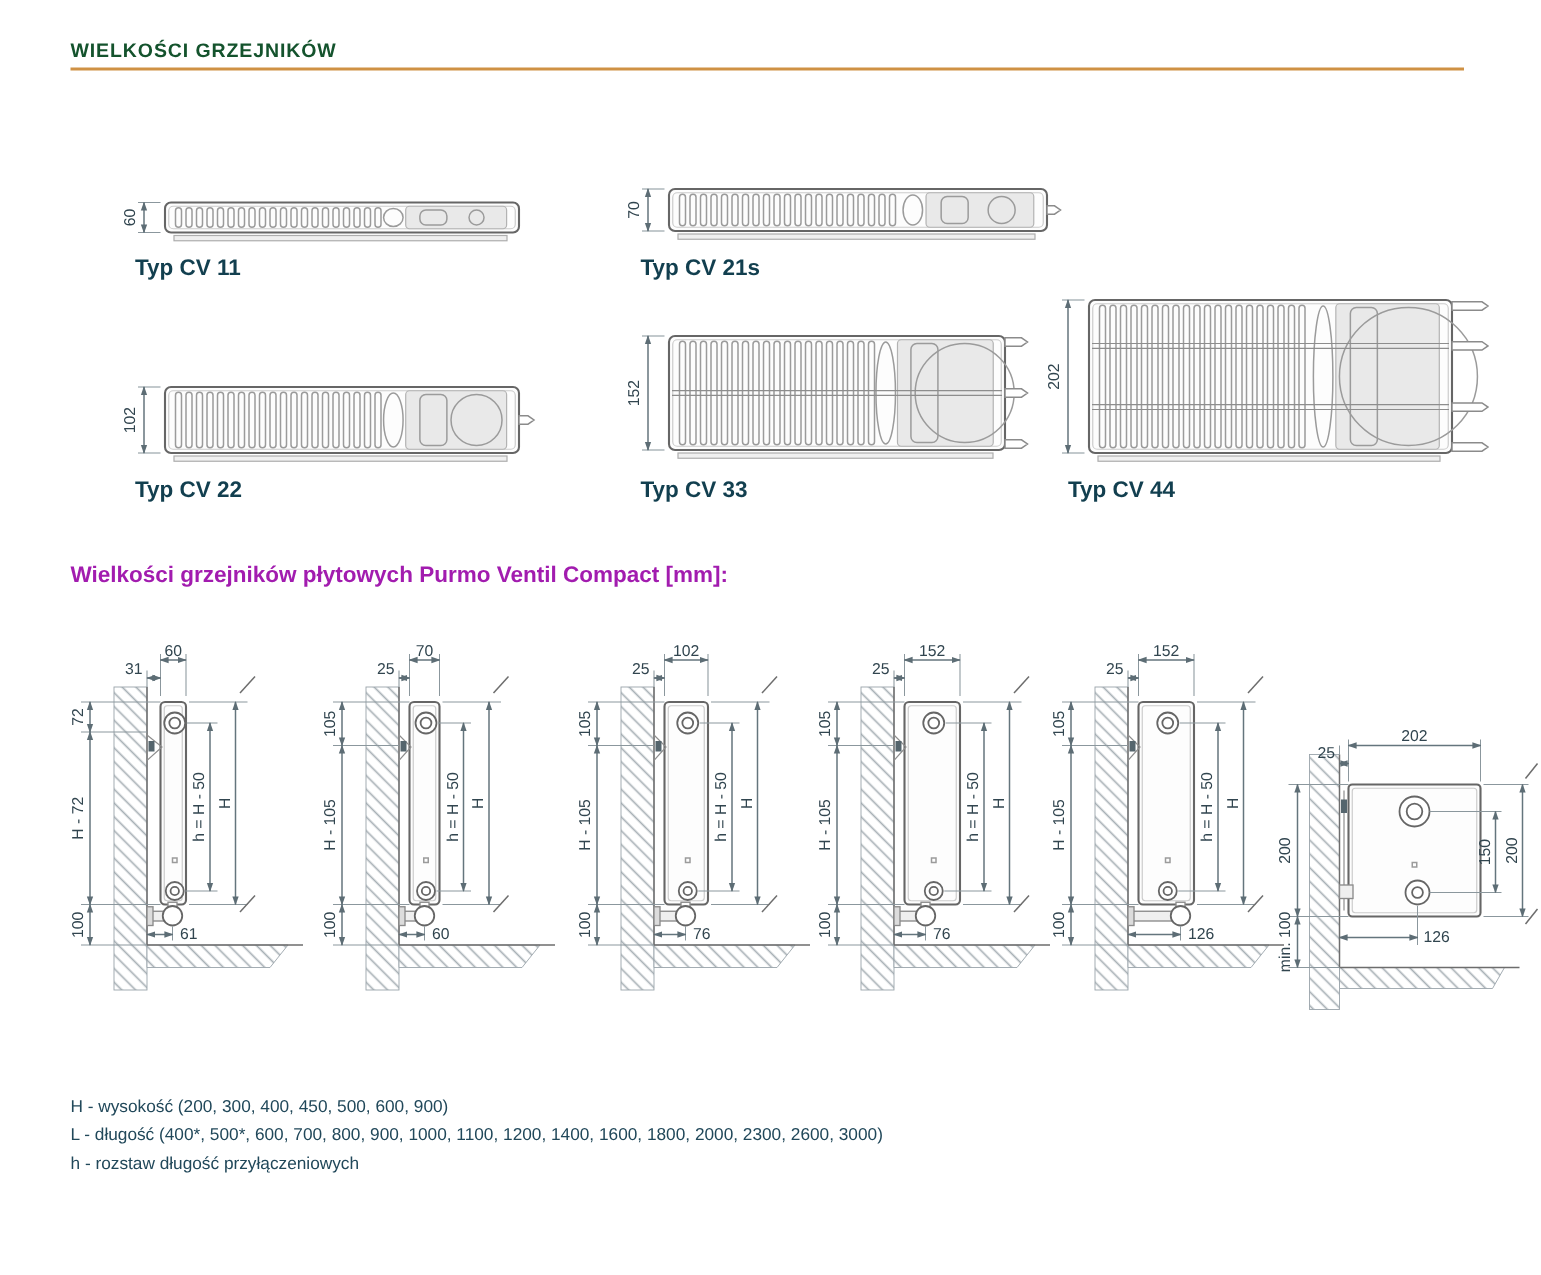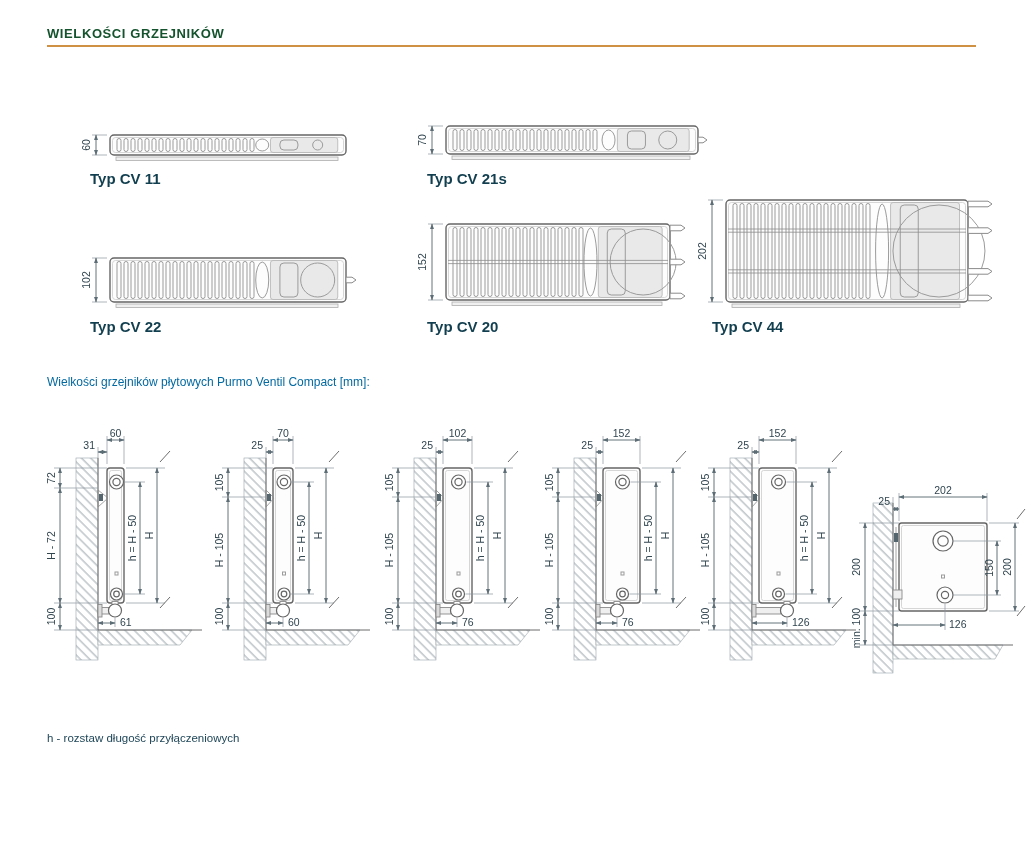--- a/index.html
+++ b/index.html
@@ -3,21 +3,21 @@
 <meta charset="utf-8">
 <style>
   html,body{margin:0;padding:0;background:#ffffff;}
   .page{position:relative;width:1027px;height:850px;background:#fff;overflow:hidden;
         font-family:"Liberation Sans","DejaVu Sans",sans-serif;}
   .title{position:absolute;left:47px;top:26px;font-size:13px;font-weight:600;
          letter-spacing:.6px;color:#14532d;}
   .rule{position:absolute;left:47px;top:45px;width:929px;height:2px;background:#cf9144;}
   .prof,.mount,.detail{position:absolute;text-decoration:underline;}
   .typlabel{position:absolute;font-size:15px;font-weight:bold;color:#123f4f;}
-  .heading{position:absolute;left:47px;top:375px;font-size:12px;font-weight:normal;color:#0369a1;}
+  .heading{position:absolute;left:47px;top:375px;font-size:15px;font-weight:bold;color:#a21caf;}
   .legend{position:absolute;left:47px;top:729px;font-size:11.5px;color:#21485a;line-height:19px;}
   svg{display:block;overflow:visible;}
   .dim{stroke:#64757d;stroke-width:1;fill:none;}
   .ext{stroke:#8b979d;stroke-width:.7;fill:none;}
   .solid{stroke:#6d6d6d;stroke-width:1;fill:none;}
   .thin{stroke:#8d8d8d;stroke-width:.8;fill:none;}
   .rad{fill:#fdfdfd;stroke:#666;stroke-width:1.4;}
   .inner{fill:none;stroke:#cccccc;stroke-width:.8;}
   .fin{fill:none;stroke:#9b9b9b;stroke-width:1;}
   .port{fill:#fff;stroke:#666;stroke-width:1.2;}
@@ -250,21 +250,21 @@
           <path d="M270,35.8 h20 l4,2.8 l-4,2.8 h-20 z" fill="#fff" stroke="#8b8b8b" stroke-width="1"></path>
           <path d="M270,76.6 h20 l4,2.8 l-4,2.8 h-20 z" fill="#fff" stroke="#8b8b8b" stroke-width="1"></path>
           <path d="M270,103.2 h20 l4,2.8 l-4,2.8 h-20 z" fill="#fff" stroke="#8b8b8b" stroke-width="1"></path>
         </g>
       </svg>
     </div>
 
   <div class="typlabel" style="left:90px;top:170px">Typ CV 11</div>
   <div class="typlabel" style="left:427px;top:170px">Typ CV 21s</div>
   <div class="typlabel" style="left:90px;top:318px">Typ CV 22</div>
-  <div class="typlabel" style="left:427px;top:318px">Typ CV 20</div>
+  <div class="typlabel" style="left:427px;top:318px">Typ CV 33</div>
   <div class="typlabel" style="left:712px;top:318px">Typ CV 44</div>
 
   <div class="heading">Wielkości grzejników płytowych Purmo Ventil Compact [mm]:</div>
 
   <div class="mount" id="mount0" style="left:46px;top:424px">
       <svg width="180" height="250" viewBox="0 0 180 250">
         <rect x="30" y="34" width="22" height="202" fill="url(#hh)" stroke="#9aa4aa" stroke-width=".6"></rect>
         <polygon points="52,206 146,206 134,221 52,221" fill="url(#hh)" stroke="#9aa4aa" stroke-width=".6"></polygon>
         <line x1="52" y1="34" x2="52" y2="206" class="solid"></line>
         <line x1="52" y1="206" x2="156" y2="206" class="solid"></line>
@@ -582,15 +582,17 @@
           <line x1="164" y1="42" x2="172" y2="32" class="solid"></line>
           <line x1="164" y1="139" x2="172" y2="129" class="solid"></line>
           <line x1="92" y1="127" x2="92" y2="153" class="ext"></line>
           <line x1="40" y1="148" x2="92" y2="148" class="dim" marker-start="url(#ar)" marker-end="url(#ar)"></line>
           <text class="dt" x="96" y="151" text-anchor="start">126</text>
         </g>
       </svg>
     </div>
 
   <div class="legend">
+    <div>H - wysokość (200, 300, 400, 450, 500, 600, 900)</div>
+    <div>L - długość (400*, 500*, 600, 700, 800, 900, 1000, 1100, 1200, 1400, 1600, 1800, 2000, 2300, 2600, 3000)</div>
     <div>h - rozstaw długość przyłączeniowych</div>
   </div>
 </div>
 
 </body></html>

